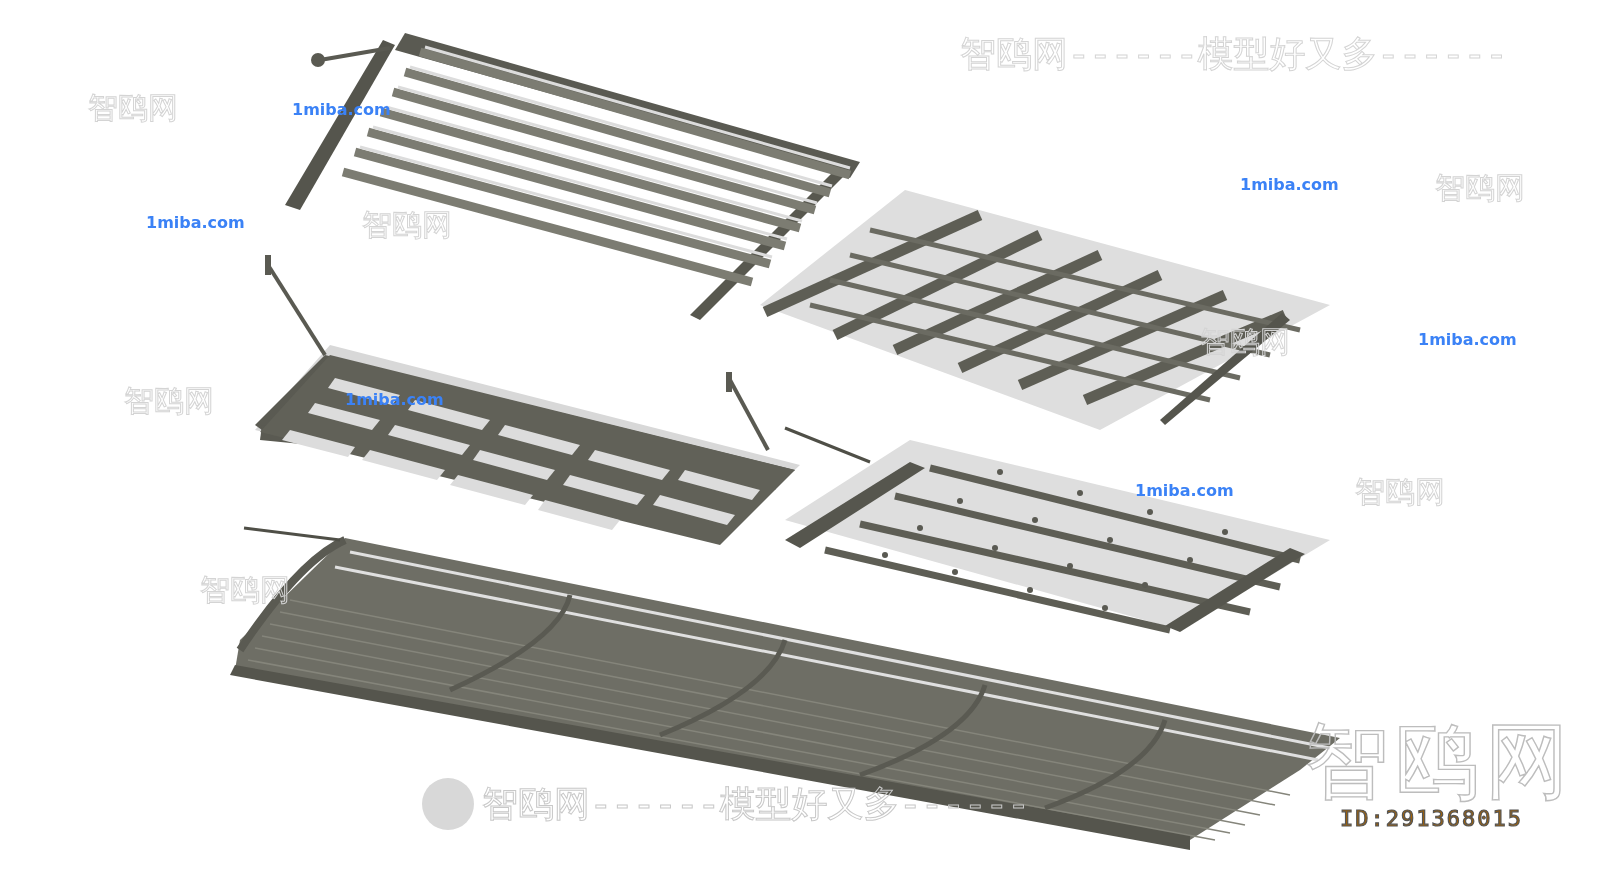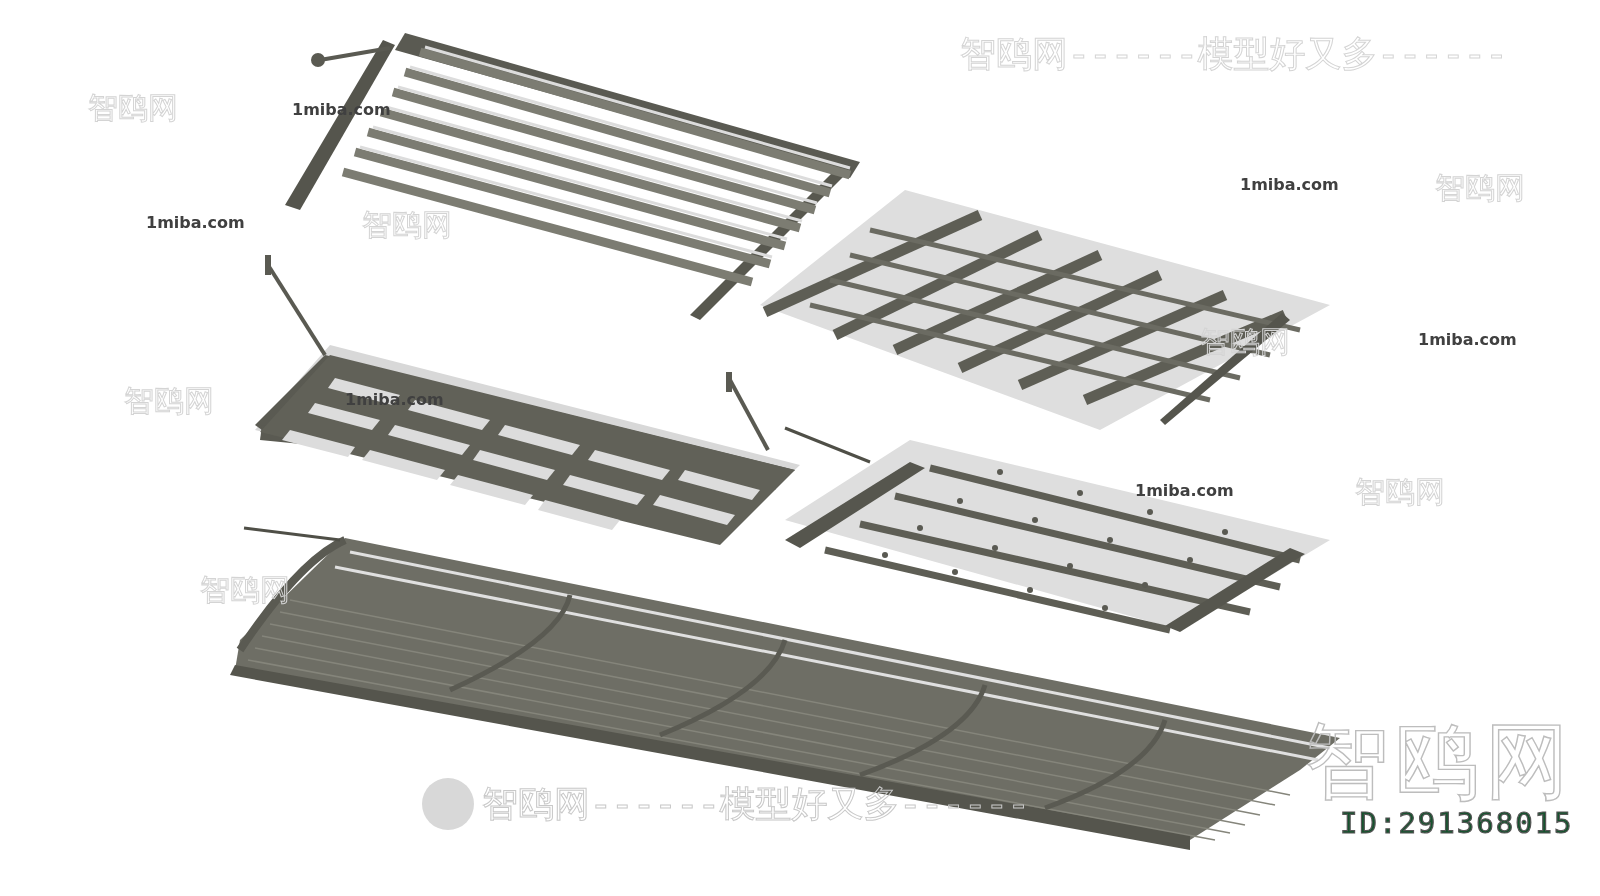--- a/index.html
+++ b/index.html
@@ -1,20 +1,20 @@
 <!DOCTYPE html>
 <html><head>
 <meta charset="utf-8">
 <style>
   html, body { margin:0; padding:0; background:#ffffff; }
   body { width:1600px; height:896px; position:relative; overflow:hidden; font-family:"DejaVu Sans", sans-serif; }
   svg.scene { position:absolute; left:0; top:0; }
   .wm { position:absolute; color:transparent; -webkit-text-stroke:1px #d4d4d4; font-family:Liberation Mono, monospace; white-space:nowrap; pointer-events:none; }
-  .wm-site { position:absolute; color:#404040; font-family:"DejaVu Sans", sans-serif; font-weight:bold; white-space:nowrap; }
-  .id-label { position:absolute; left:1340px; top:806px; font-size:29px; color:#14532d; -webkit-text-stroke:1.2px #555; font-family:"DejaVu Sans Mono", monospace; letter-spacing:2px; }
+  .wm-site { position:absolute; color:#3b82f6; font-family:"DejaVu Sans", sans-serif; font-weight:bold; white-space:nowrap; }
+  .id-label { position:absolute; left:1340px; top:806px; font-size:22px; color:#a16207; -webkit-text-stroke:1.2px #555; font-family:"DejaVu Sans Mono", monospace; letter-spacing:2px; }
   .big-wm { position:absolute; left:1305px; top:705px; font-size:84px; color:transparent; -webkit-text-stroke:1.4px #bdbdbd; letter-spacing:6px; }
   .logo-circle { position:absolute; left:422px; top:778px; width:52px; height:52px; border-radius:50%; background:#d8d8d8; }
 </style>
 </head>
 <body>
 
 <svg class="scene" width="1600" height="896" viewBox="0 0 1600 896">
 
   <g>
     <polygon points="405,33 860,162 850,178 395,50" fill="#5a5a52"></polygon>

